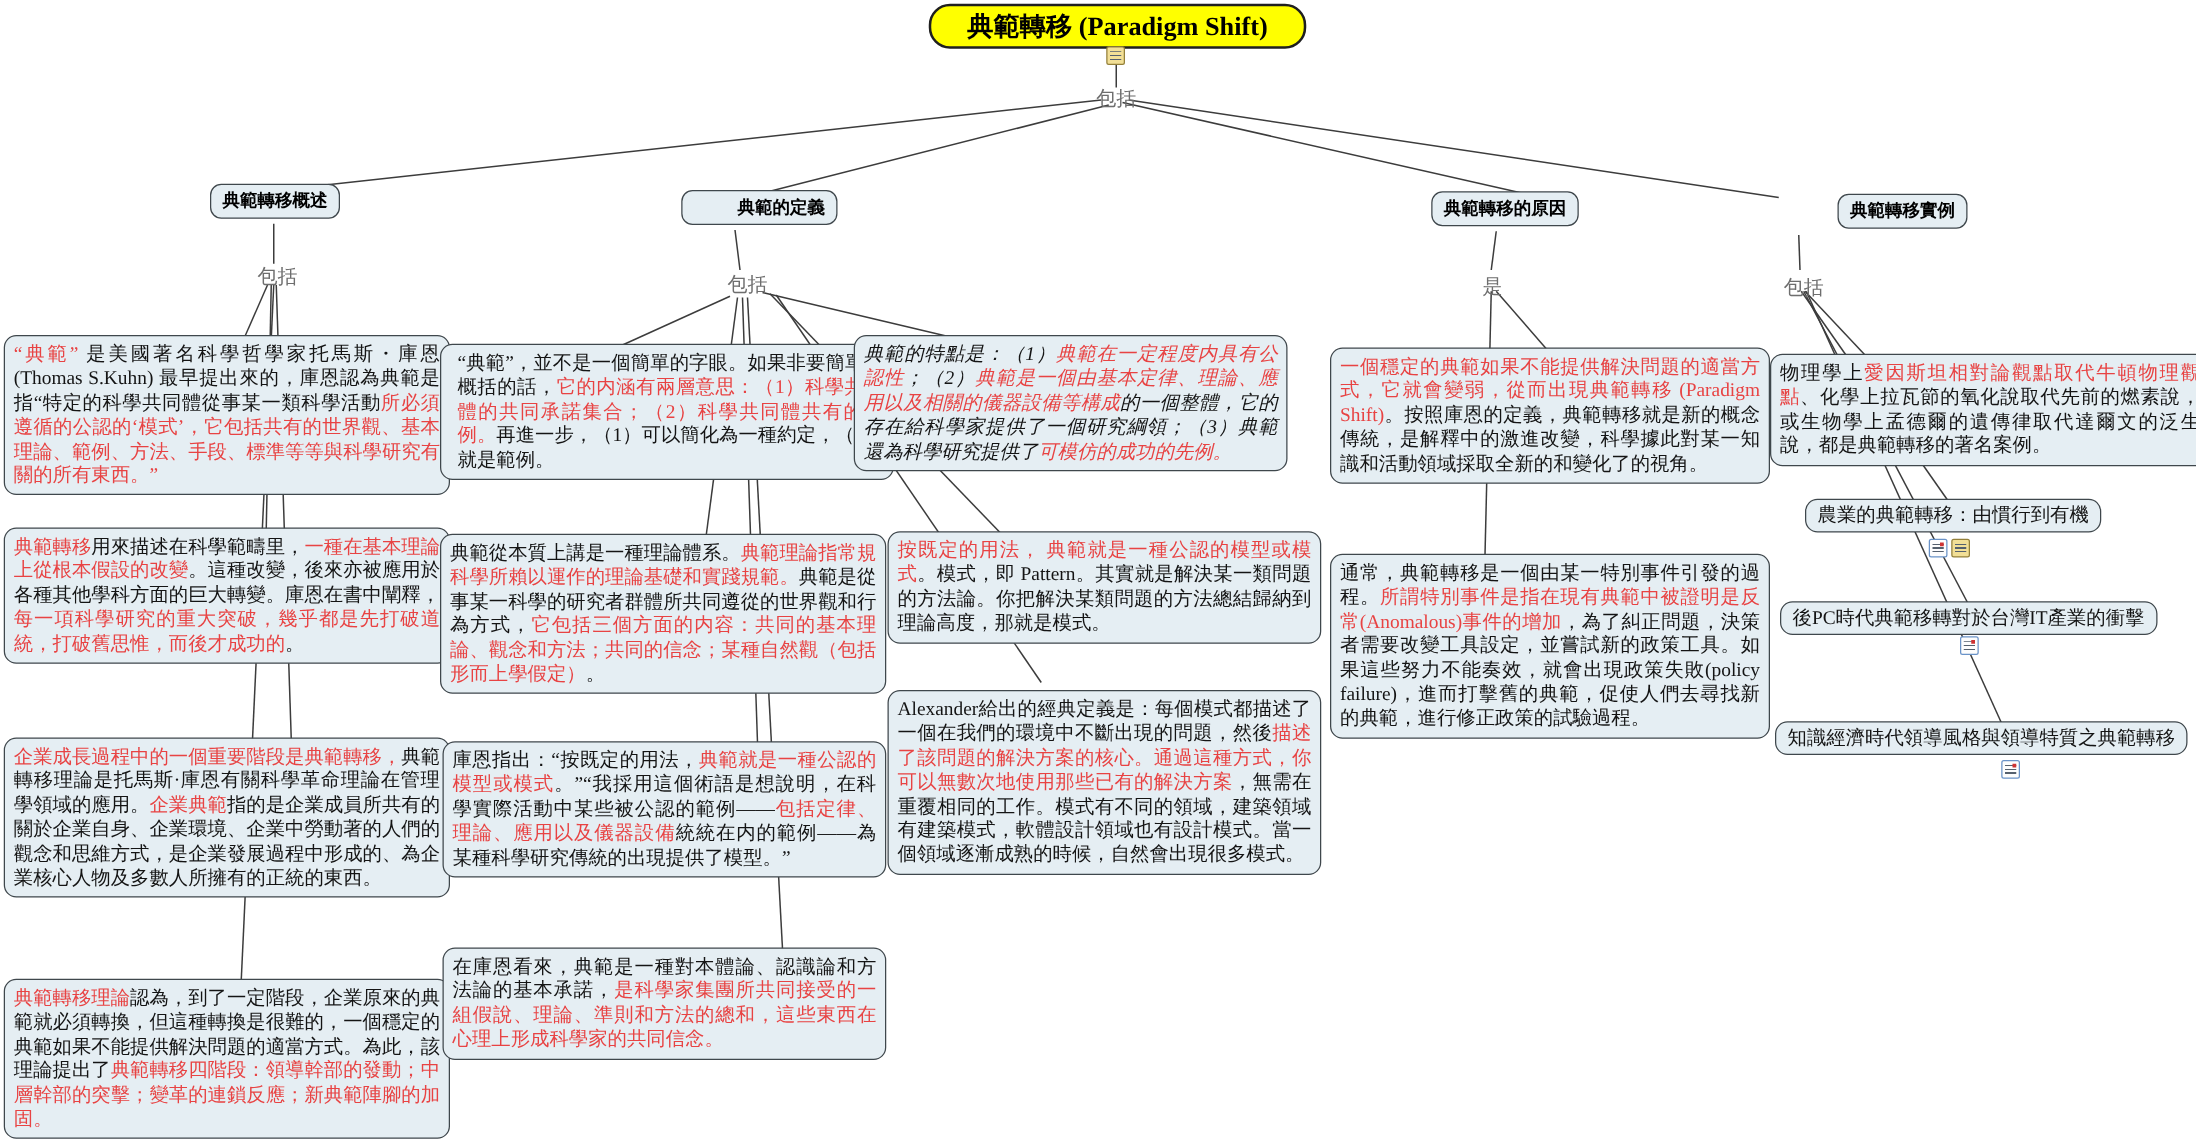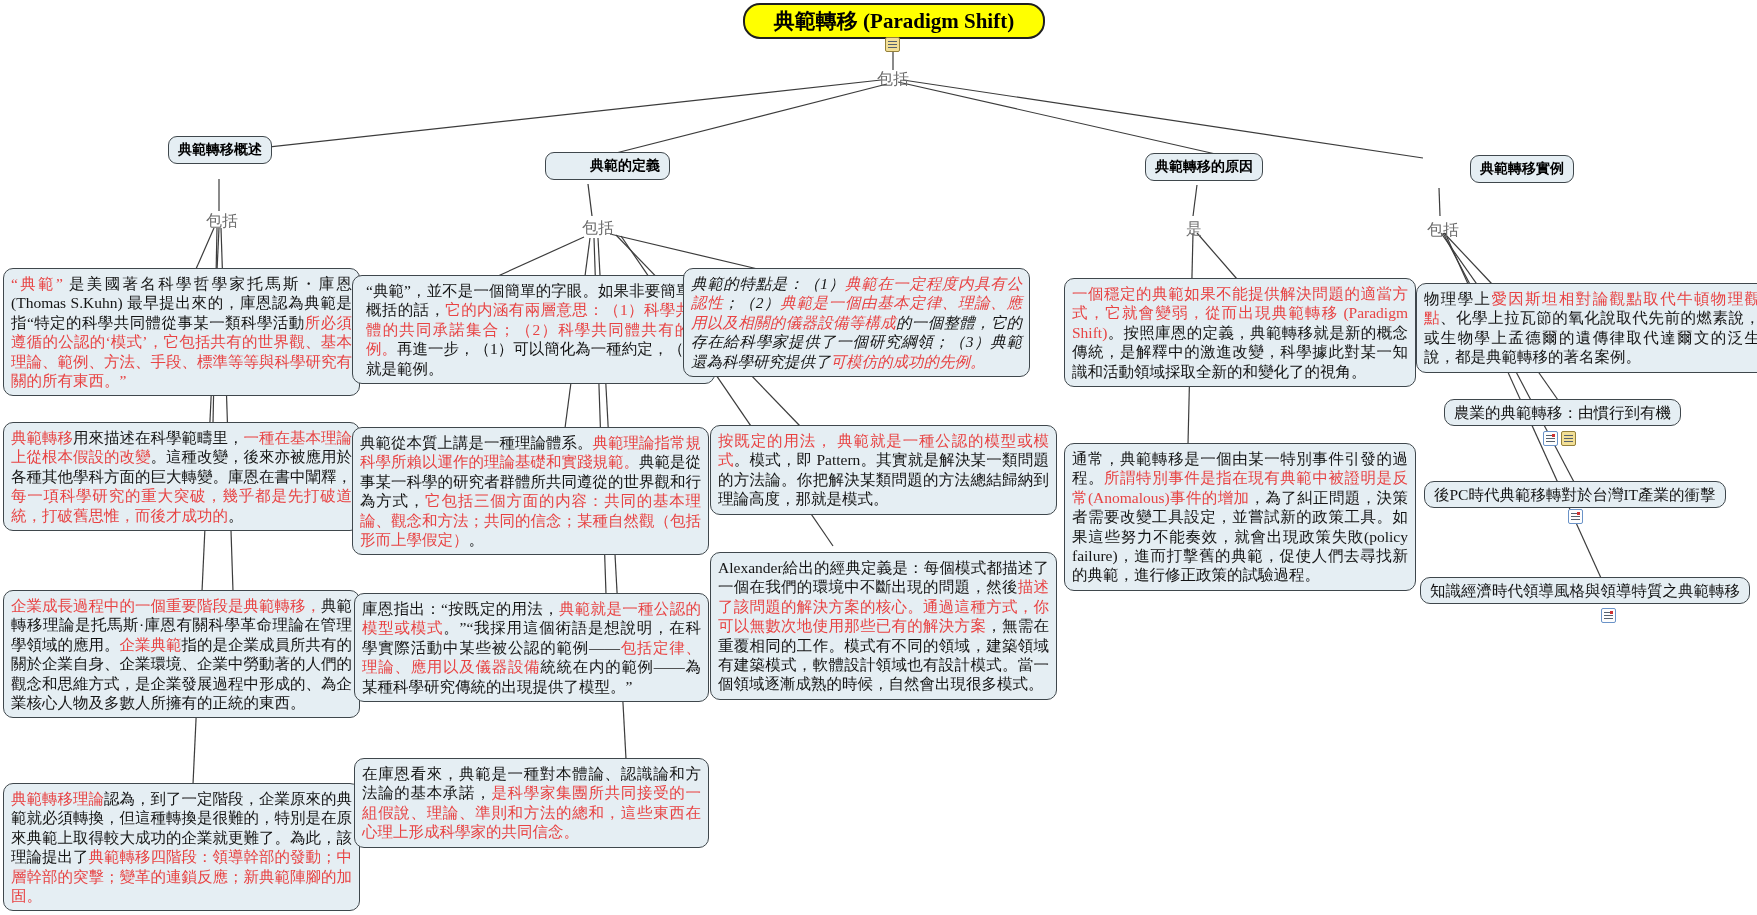--- a/index.html
+++ b/index.html
@@ -60,34 +60,34 @@
       <line x1="1441" y1="233" x2="1558" y2="400"></line>
       <line x1="1443" y1="233" x2="1574" y2="482"></line>
       <line x1="1445" y1="233" x2="1601" y2="578"></line>
     </g>
   </svg>
 
   <div class="root">典範轉移 (Paradigm Shift)</div>
   <div class="micon gold" style="left:885px;top:37px;"></div>
   <div class="edge-label" style="left:877px;top:69px;">包括</div>
 
-  <div class="branch" style="left:168px;top:136px;text-align:right;">典範轉移概述</div>
+  <div class="branch" style="left:168px;top:147px;text-align:right;">典範轉移概述</div>
   <div class="branch" style="left:545px;top:152px;padding-left:44px;">典範的定義</div>
   <div class="branch" style="left:1145px;top:153px;">典範轉移的原因</div>
   <div class="branch" style="left:1470px;top:155px;">典範轉移實例</div>
 
   <div class="edge-label" style="left:206px;top:211px;">包括</div>
   <div class="edge-label" style="left:582px;top:218px;">包括</div>
   <div class="edge-label" style="left:1186px;top:219px;">是</div>
   <div class="edge-label" style="left:1427px;top:220px;">包括</div>
 
   <div class="node" style="left:3px;top:268px;width:341px;"><span class="hl">“典範”</span><span> 是美國著名科學哲學家托馬斯・庫恩(Thomas S.Kuhn) 最早提出來的，庫恩認為典範是指“特定的科學共同體從事某一類科學活動</span><span class="hl">所必須遵循的公認的‘模式’，它包括共有的世界觀、基本理論、範例、方法、手段、標準等等與科學研究有關的所有東西。”</span></div>
   <div class="node" style="left:3px;top:422px;width:341px;"><span class="hl">典範轉移</span><span>用來描述在科學範疇里，</span><span class="hl">一種在基本理論上從根本假設的改變</span><span>。這種改變，後來亦被應用於各種其他學科方面的巨大轉變。庫恩在書中闡釋，</span><span class="hl">每一項科學研究的重大突破，幾乎都是先打破道統，打破舊思惟，而後才成功的</span><span>。</span></div>
   <div class="node" style="left:3px;top:590px;width:341px;"><span class="hl">企業成長過程中的一個重要階段是典範轉移，</span><span>典範轉移理論是托馬斯·庫恩有關科學革命理論在管理學領域的應用。</span><span class="hl">企業典範</span><span>指的是企業成員所共有的關於企業自身、企業環境、企業中勞動著的人們的觀念和思維方式，是企業發展過程中形成的、為企業核心人物及多數人所擁有的正統的東西。</span></div>
-  <div class="node" style="left:3px;top:783px;width:341px;"><span class="hl">典範轉移理論</span><span>認為，到了一定階段，企業原來的典範就必須轉換，但這種轉換是很難的，特別是在原來典範上取得較大成功的企業就更難了。為此，該理論提出了</span><span class="hl">典範轉移四階段：領導幹部的發動；中層幹部的突擊；變革的連鎖反應；新典範陣腳的加固。</span></div>
+  <div class="node" style="left:3px;top:783px;width:341px;"><span class="hl">典範轉移理論</span><span>認為，到了一定階段，企業原來的典範就必須轉換，但這種轉換是很難的，一個穩定的典範如果不能提供解決問題的適當方式。為此，該理論提出了</span><span class="hl">典範轉移四階段：領導幹部的發動；中層幹部的突擊；變革的連鎖反應；新典範陣腳的加固。</span></div>
 
   <div class="node" style="left:352px;top:275px;width:341px;padding-left:13px;"><span>“典範”，並不是一個簡單的字眼。如果非要簡單的概括的話，</span><span class="hl">它的内涵有兩層意思：（1）科學共同體的共同承諾集合；（2）科學共同體共有的範例。</span><span>再進一步，（1）可以簡化為一種約定，（2）就是範例。</span></div>
   <div class="node" style="left:352px;top:427px;width:341px;"><span>典範從本質上講是一種理論體系。</span><span class="hl">典範理論指常規科學所賴以運作的理論基礎和實踐規範。</span><span>典範是從事某一科學的研究者群體所共同遵從的世界觀和行為方式，</span><span class="hl">它包括三個方面的内容：共同的基本理論、觀念和方法；共同的信念；某種自然觀（包括形而上學假定）</span><span>。</span></div>
   <div class="node" style="left:354px;top:593px;width:339px;"><span>庫恩指出：“按既定的用法，</span><span class="hl">典範就是一種公認的模型或模式</span><span>。”“我採用這個術語是想說明，在科學實際活動中某些被公認的範例——</span><span class="hl">包括定律、理論、應用以及儀器設備</span><span>統統在内的範例——為某種科學研究傳統的出現提供了模型。”</span></div>
   <div class="node" style="left:354px;top:758px;width:339px;"><span>在庫恩看來，典範是一種對本體論、認識論和方法論的基本承諾，</span><span class="hl">是科學家集團所共同接受的一組假說、理論、準則和方法的總和，這些東西在心理上形成科學家的共同信念。</span></div>
 
   <div class="node" style="left:683px;top:268px;width:331px;font-style:italic;"><span>典範的特點是：（1）</span><span class="hl">典範在一定程度内具有公認性</span><span>；（2）</span><span class="hl">典範是一個由基本定律、理論、應用以及相關的儀器設備等構成</span><span>的一個整體，它的存在給科學家提供了一個研究綱領；（3）典範還為科學研究提供了</span><span class="hl">可模仿的成功的先例。</span></div>
   <div class="node" style="left:710px;top:425px;width:331px;"><span class="hl">按既定的用法， 典範就是一種公認的模型或模式</span><span>。模式，即 Pattern。其實就是解決某一類問題的方法論。你把解決某類問題的方法總結歸納到理論高度，那就是模式。</span></div>
   <div class="node" style="left:710px;top:552px;width:331px;"><span>Alexander給出的經典定義是：每個模式都描述了一個在我們的環境中不斷出現的問題，然後</span><span class="hl">描述了該問題的解決方案的核心。通過這種方式，你可以無數次地使用那些已有的解決方案</span><span>，無需在重覆相同的工作。模式有不同的領域，建築領域有建築模式，軟體設計領域也有設計模式。當一個領域逐漸成熟的時候，自然會出現很多模式。</span></div>
 

